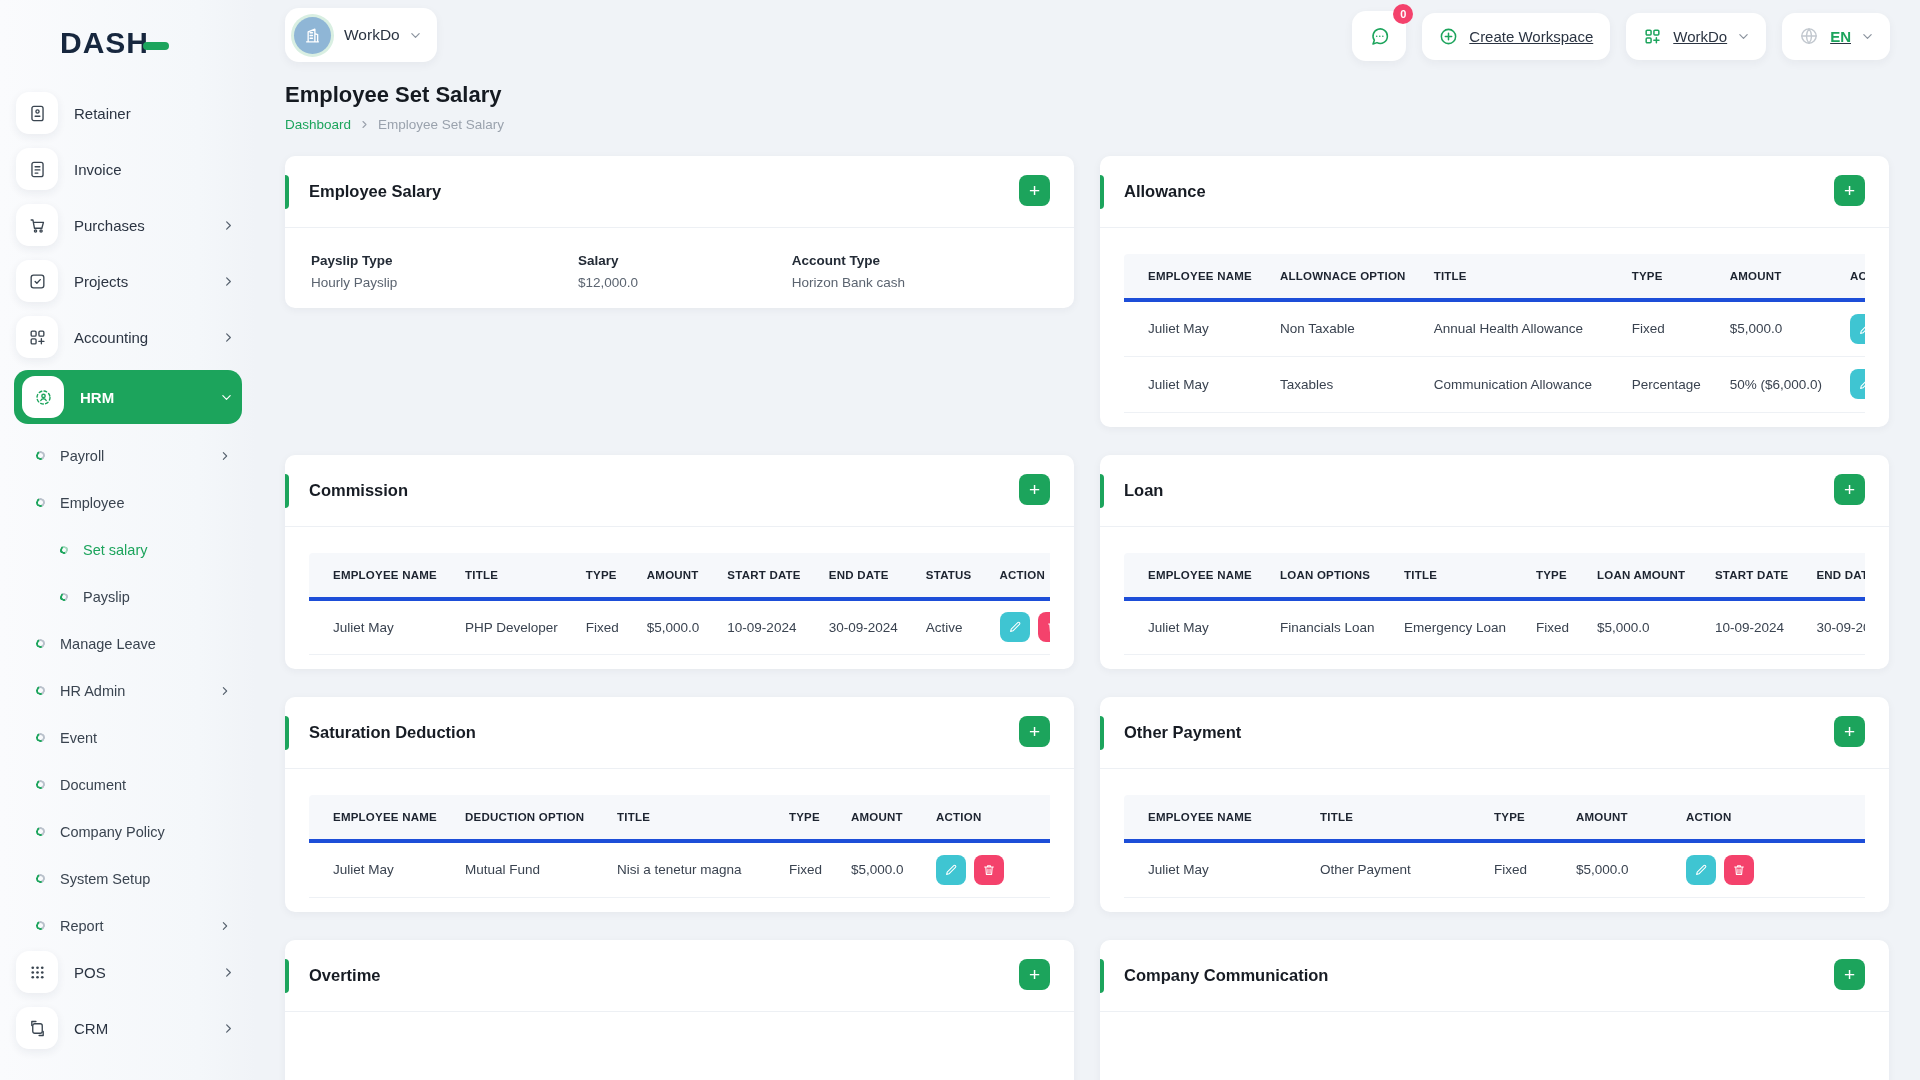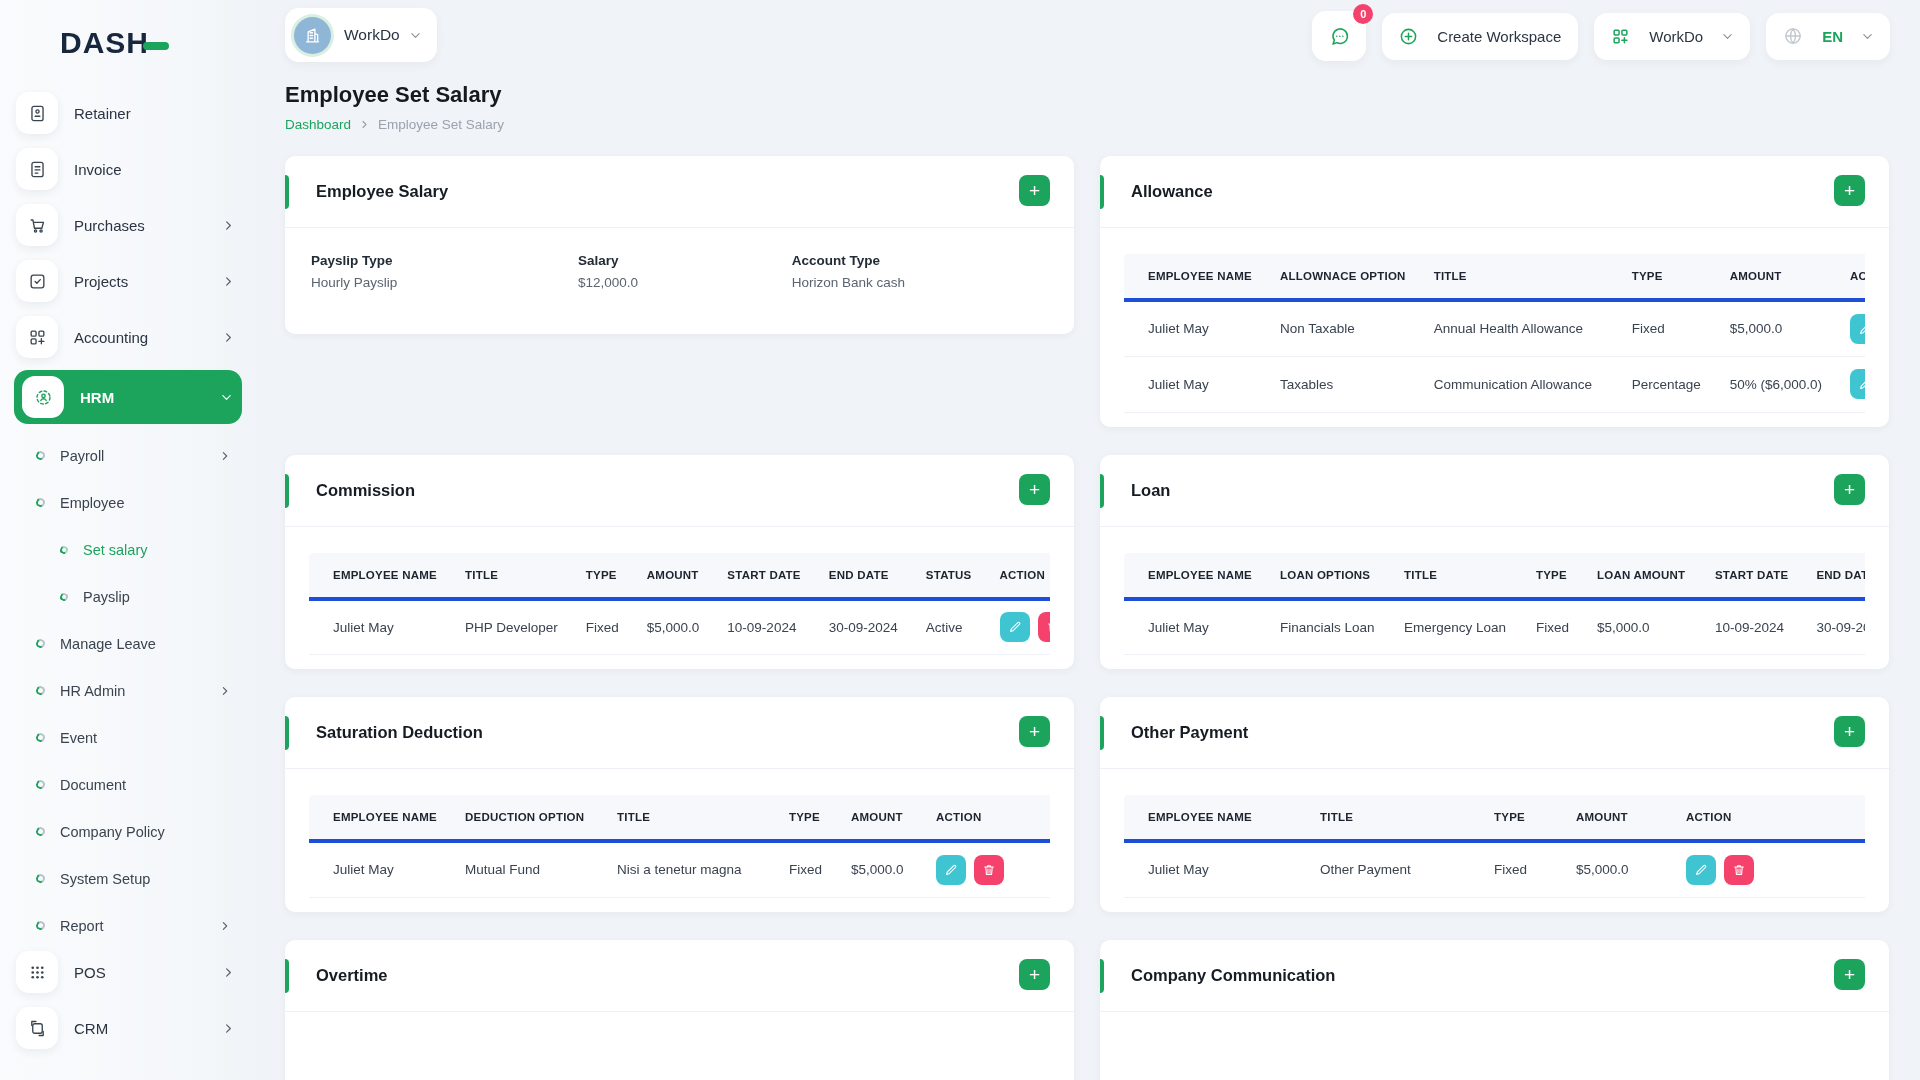--- a/index.html
+++ b/index.html
@@ -71,23 +71,23 @@
     display:flex; align-items:center; justify-content:center; cursor:pointer;
     box-shadow:0 3px 10px rgba(35,48,68,.05); color:#1ca45c;
   }
   .icon-pill svg { width:21px; height:21px; }
   .badge {
     position:absolute; top:-7px; right:-7px; min-width:20px; height:20px; border-radius:10px;
     background:#f4426c; color:#fff; font-size:11px; font-weight:700;
     display:flex; align-items:center; justify-content:center; padding:0 5px;
   }
   .btn-pill {
-    display:flex; align-items:center; gap:19px; background:#fff; border-radius:13px; height:47px;
+    display:flex; align-items:center; gap:11px; background:#fff; border-radius:13px; height:47px;
     padding:0 17px; box-shadow:0 3px 10px rgba(35,48,68,.05); cursor:pointer;
-    font-size:15px; font-weight:500; color:#2b3442;
+    font-size:15px; font-weight:500; color:#2b3442;text-decoration:underline;
   }
   .btn-pill .g-ic { color:#1ca45c; display:flex; }
   .btn-pill .g-ic svg { width:19px; height:19px; }
   .btn-pill .gray-ic { color:#c2c8cf; display:flex; }
   .btn-pill .gray-ic svg { width:20px; height:20px; }
   .lang-txt { color:#1ca45c; font-weight:600; font-size:15px; }
   
   .page-head { padding:20px 30px 0 29px; }
   .page-title { font-size:22px; font-weight:700; color:#151a21; }
   .breadcrumb { display:flex; align-items:center; gap:9px; margin-top:9px; font-size:13.5px; }
@@ -99,30 +99,30 @@
   .cards {
     display:grid; grid-template-columns:1fr 1fr; column-gap:26px; row-gap:28px;
     align-items:start; padding:24px 31px 0 29px;
   }
   .card {
     background:#fff; border-radius:10px; box-shadow:0 2px 8px rgba(35,48,68,.05);
     position:relative; overflow:hidden;
   }
   .card-head {
     position:relative; height:72px; display:flex; align-items:center;
-    padding:0 31px; border-bottom:1px solid #edf0f4;
+    padding:0 24px; border-bottom:1px solid #edf0f4;
   }
   .accent { position:absolute; left:0; top:19px; width:4px; height:34px; background:#1ca45c; border-radius:0 4px 4px 0; }
   .card-title { font-size:16.5px; font-weight:700; color:#171c24; }
   .add-btn {
     position:absolute; right:24px; top:19px; width:31px; height:31px; border-radius:8px;
     background:#1ca45c; color:#fff; border:none; font-size:19px; line-height:1;
     display:flex; align-items:center; justify-content:center; cursor:pointer; font-weight:400;
   }
-  .salary-fields { display:grid; grid-template-columns:1.25fr 1fr 1.2fr; padding:25px 26px 44px 26px; }
+  .salary-fields { display:grid; grid-template-columns:1.25fr 1fr 1.2fr; padding:25px 26px 18px 26px; }
   .f-label { font-size:13.5px; font-weight:700; color:#232b36; }
   .f-value { font-size:13.5px; color:#5b6470; margin-top:7px; }
   .tbl-wrap { margin:26px 24px 14px 24px; overflow:hidden; }
   table { border-collapse:collapse; width:100%; }
   table.ovflow { min-width:812px; }
   th {
     background:#f6f8fb; text-align:left; font-size:11.5px; font-weight:700; color:#1d2430;
     text-transform:uppercase; letter-spacing:.02em; padding:16px 14px; white-space:nowrap;
   }
   th:first-child { padding-left:24px; border-radius:4px 0 0 4px; }

